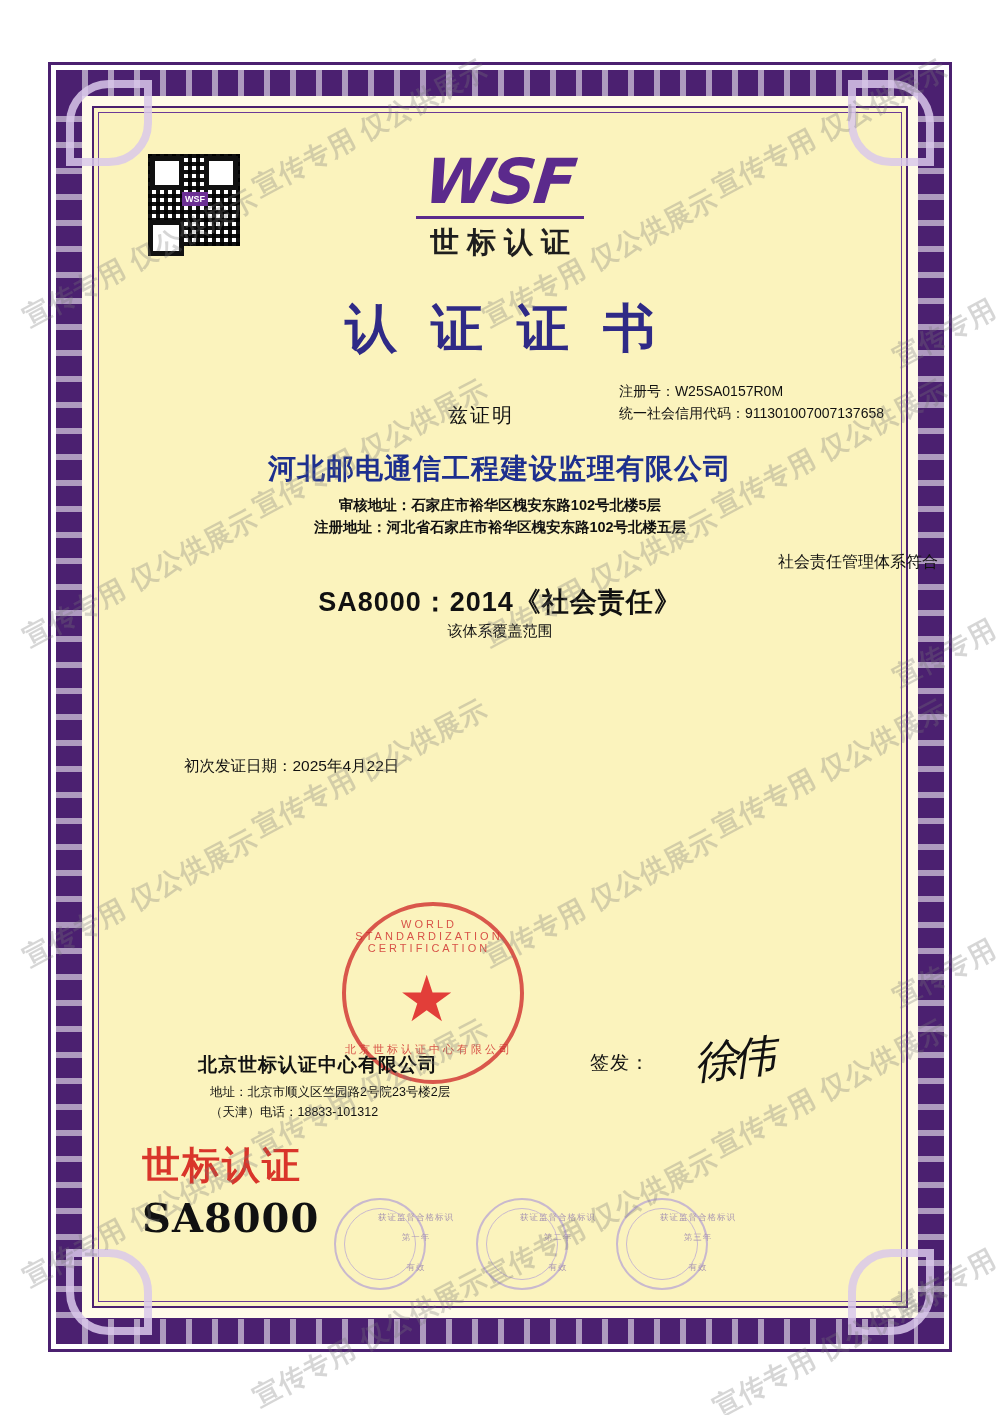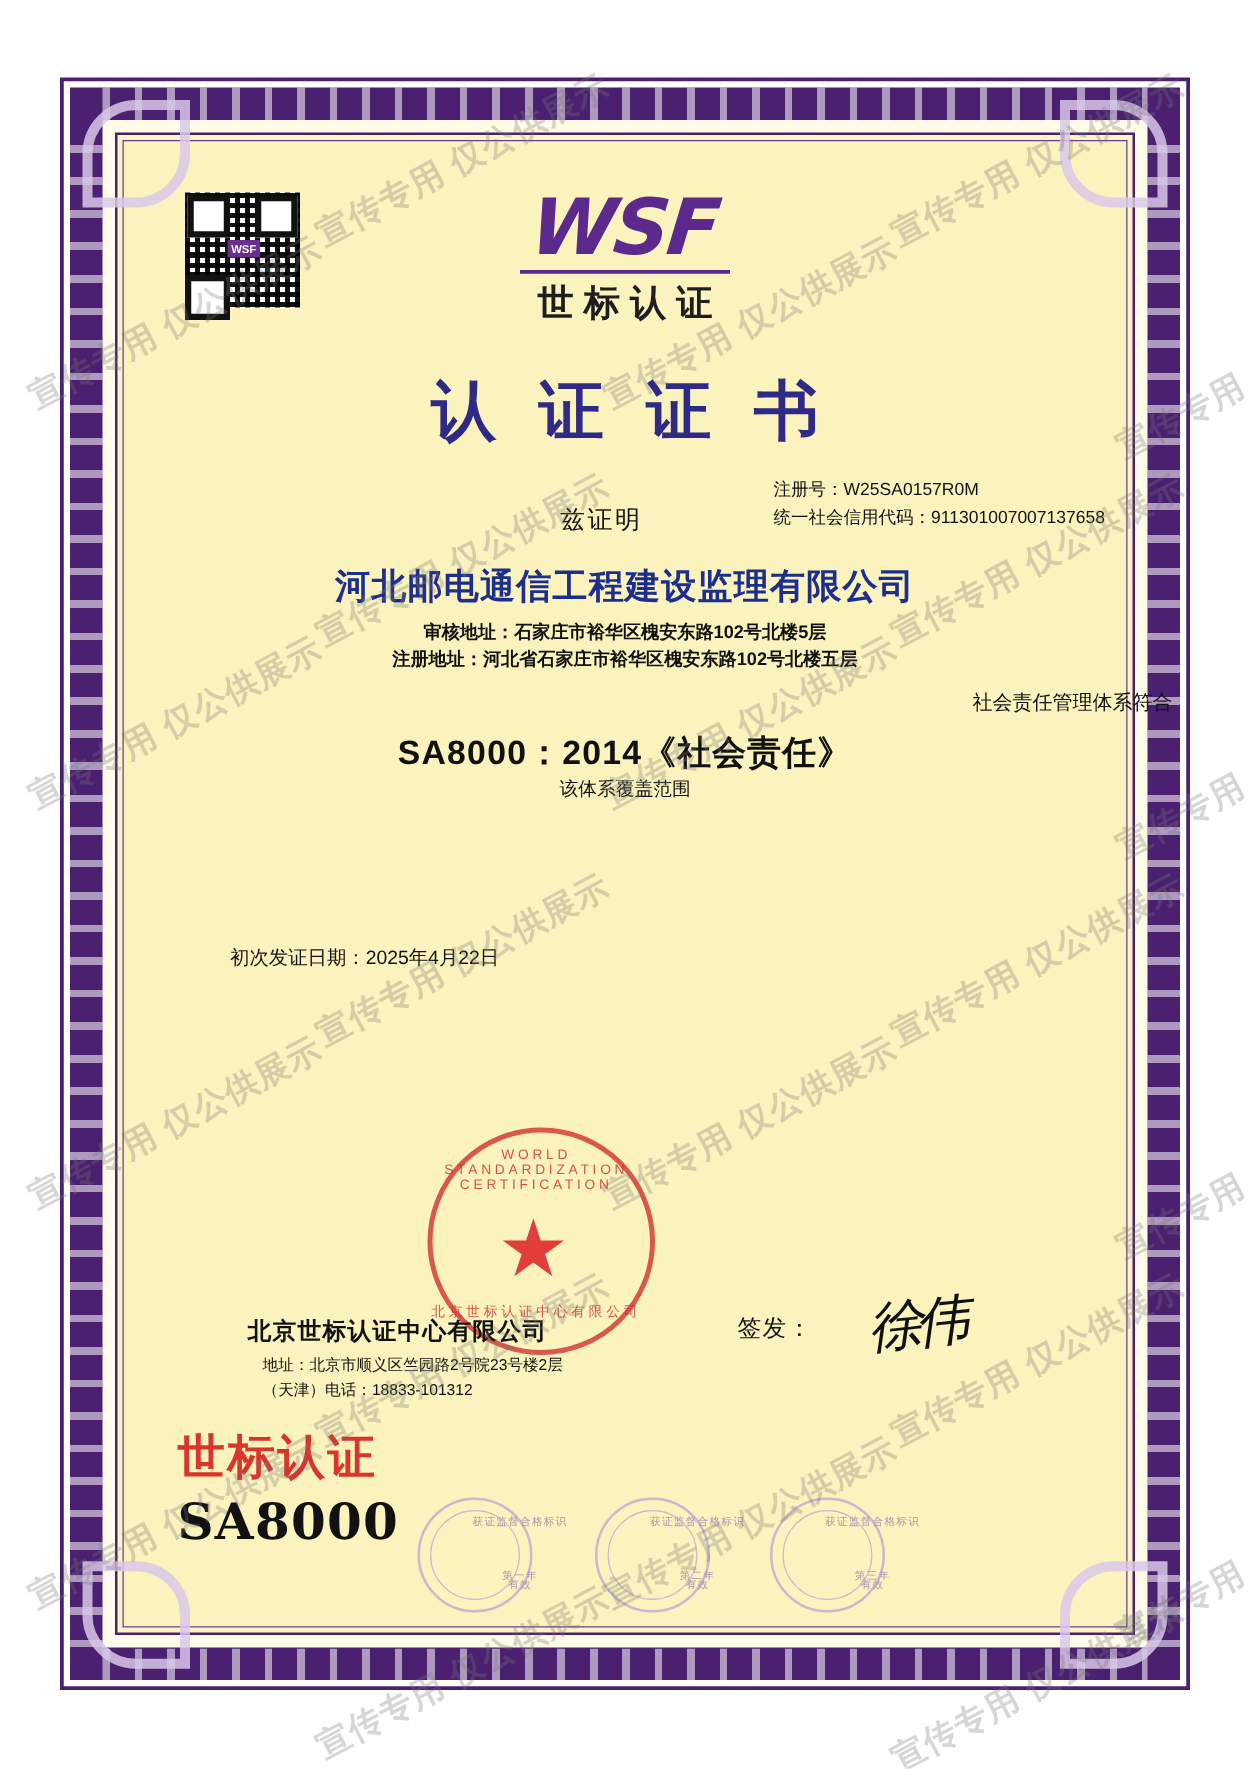--- a/index.html
+++ b/index.html
@@ -381,21 +381,21 @@
   .sup .sup-t {
     position: absolute;
     width: 88px;
     text-align: center;
     font-size: 8.5px;
     color: #8d77ae;
     letter-spacing: 1px;
     margin-left: 36px;
   }
   .sup .sup-t.t1 { top: 12px; }
-  .sup .sup-t.t2 { top: 55px; font-family: Liberation Serif, serif; }
+  .sup .sup-t.t2 { top: 32px; font-family: Liberation Serif, serif; }
   .sup .sup-t.t3 { top: 62px; }
   .sup1 { left: 236px; }
   .sup2 { left: 378px; }
   .sup3 { left: 518px; }
 
   
   .wm-layer {
     position: absolute;
     left: 0; top: 0;
     width: 1000px; height: 1415px;

